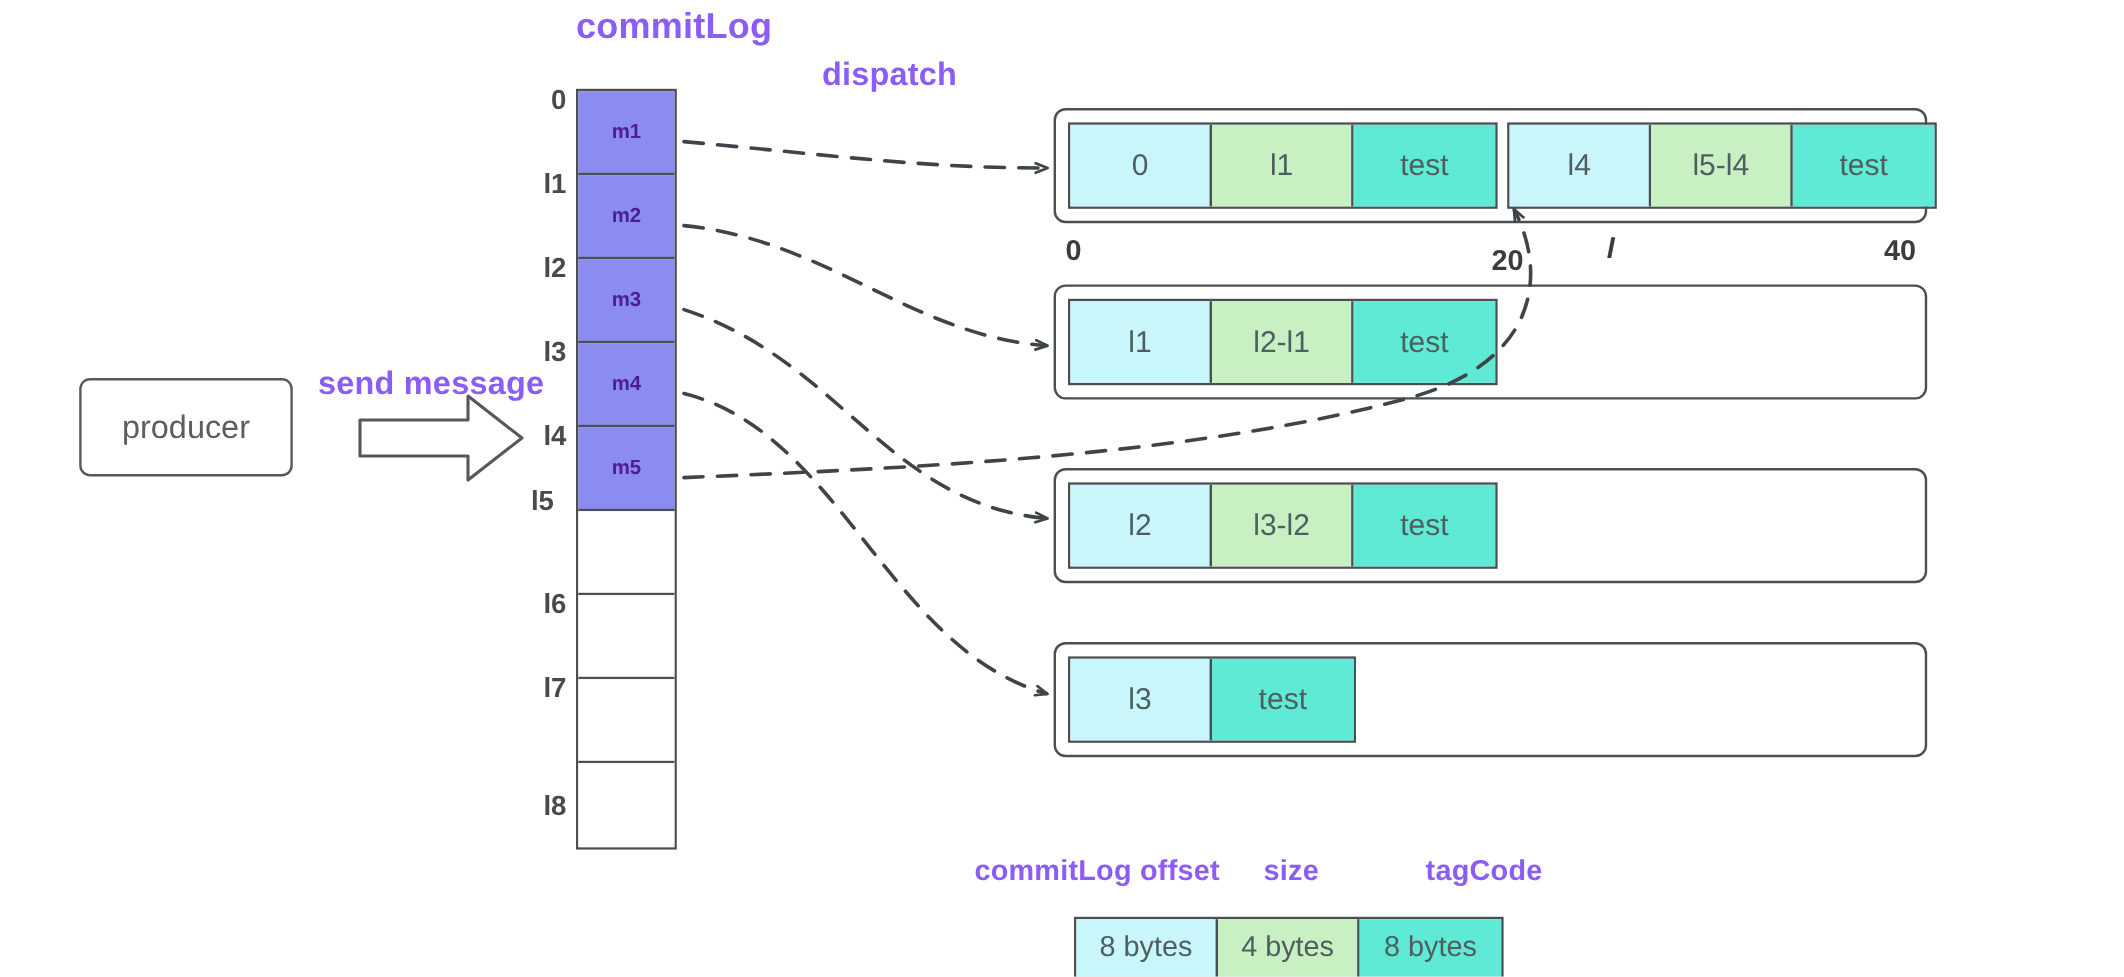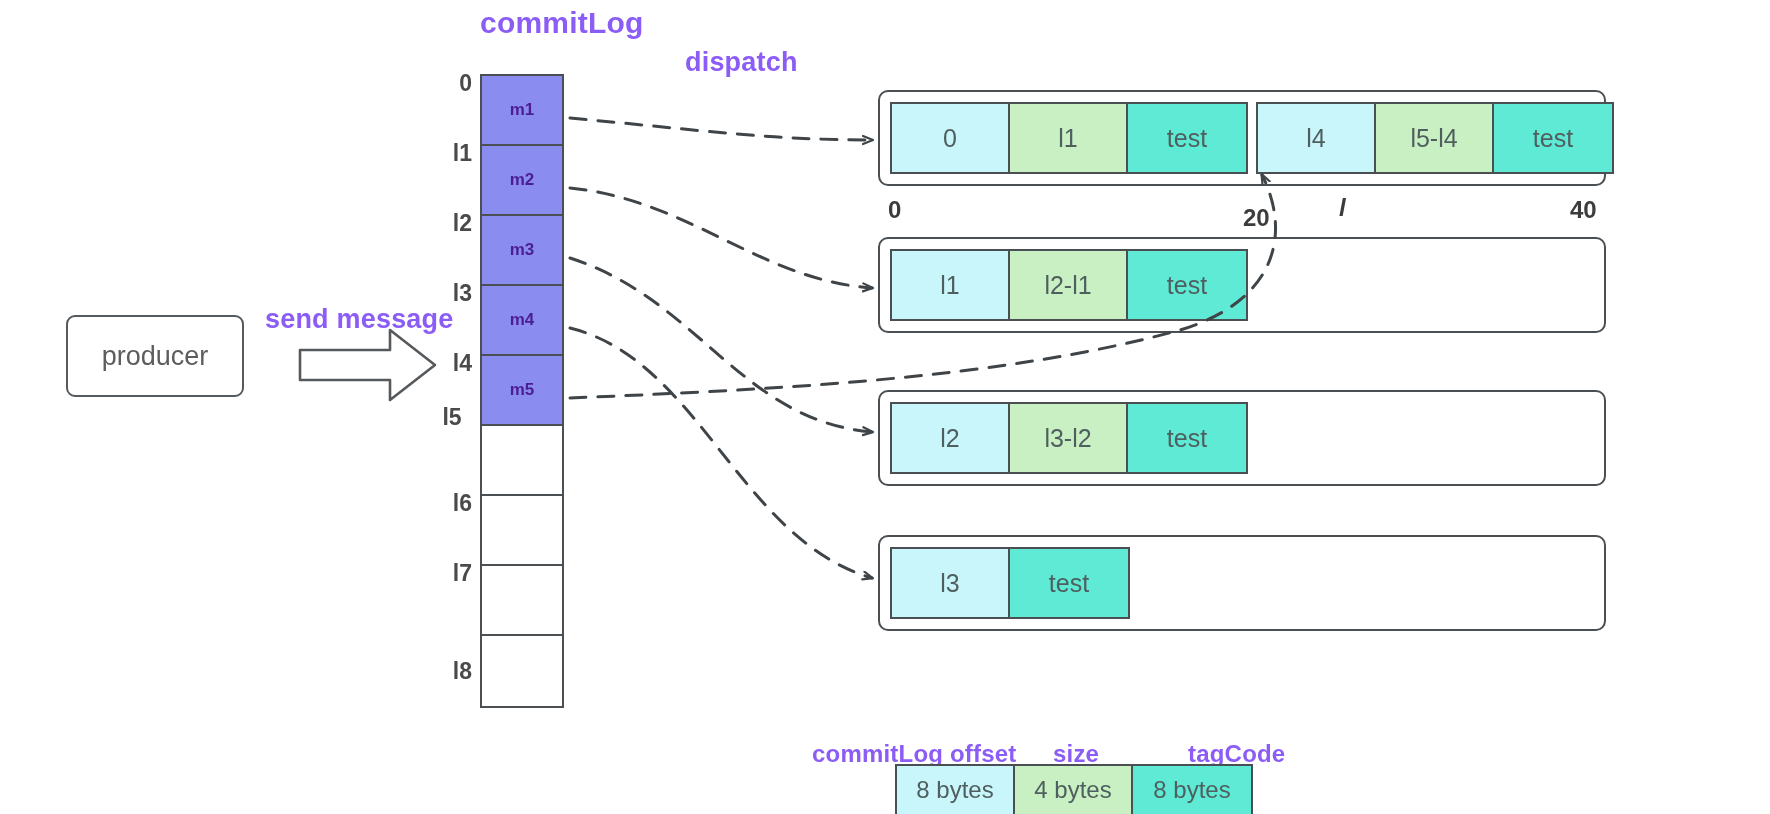--- a/index.html
+++ b/index.html
@@ -18,21 +18,21 @@
 
   
   .lbl {
     position: absolute;
     color: #8b5cf6;
     font-size: 27px;
     font-weight: 700;
     white-space: nowrap;
     letter-spacing: .2px;
   }
-  .lbl.small { font-size: 24px; margin-top: 28px; }
+  .lbl.small { font-size: 24px; }
 
   .offset-lbl {
     position: absolute;
     color: #4a4a4a;
     font-size: 23px;
     font-weight: 700;
     white-space: nowrap;
     text-align: right;
     width: 40px;
   }

